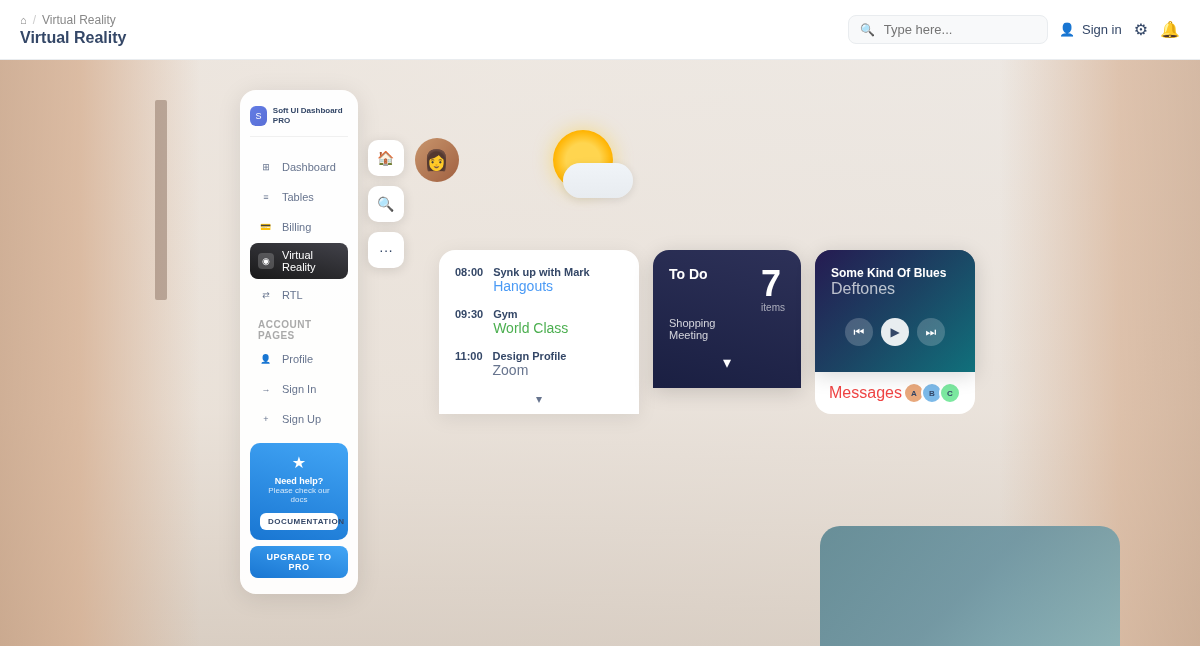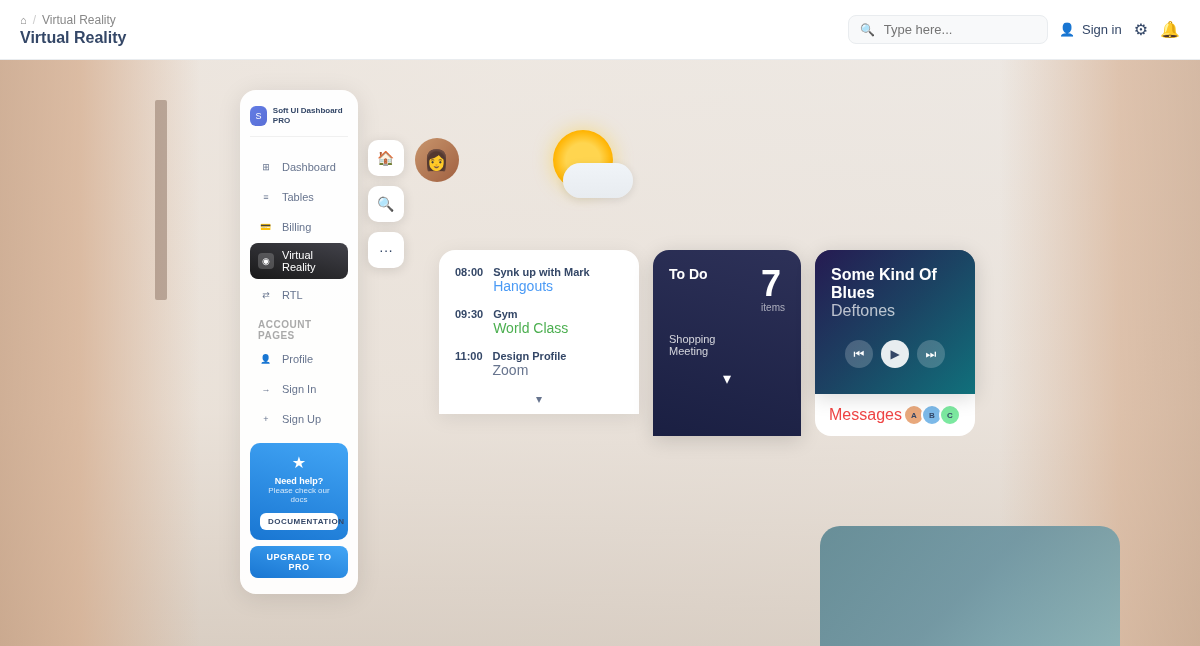--- a/index.html
+++ b/index.html
@@ -293,21 +293,21 @@
     .schedule-more {
       display: flex;
       justify-content: center;
       margin-top: 4px;
     }
     .schedule-chevron { color: #67748e; font-size: 12px; cursor: pointer; }
     .todo-header { display: flex; justify-content: space-between; align-items: flex-start; }
     .todo-title { font-size: 14px; font-weight: 600; }
     .todo-count { font-size: 36px; font-weight: 700; line-height: 1; }
     .todo-items-label { font-size: 10px; color: rgba(255,255,255,0.6); }
-    .todo-tags { margin-top: 20px; }
+    .todo-tags { margin-top: 4px; }
     .todo-tag { font-size: 11px; font-weight: 500; color: rgba(255,255,255,0.8); }
     .todo-chevron {
       display: flex;
       justify-content: center;
       margin-top: 12px;
       cursor: pointer;
     }
     .emails-label { font-size: 12px; color: #344767; font-weight: 500; }
     .emails-check { font-size: 11px; color: #4a9af5; cursor: pointer; font-weight: 600; }
 
@@ -323,21 +323,21 @@
       width: 200px;
       box-shadow: 0 4px 20px rgba(0,0,0,0.08);
     }
     .music-bg-art {
       position: absolute;
       inset: 0;
       background: linear-gradient(135deg, #2d1b69 0%, #11998e 100%);
       opacity: 0.6;
     }
     .music-card-inner { position: relative; z-index: 2; }
-    .music-title { font-size: 16px; font-weight: 700; color: white; }
+    .music-title { font-size: 12px; font-weight: 700; color: white; }
     .music-artist { font-size: 16px; color: rgba(255,255,255,0.7); margin-bottom: 20px; }
     .music-controls {
       display: flex;
       gap: 8px;
       justify-content: center;
       margin-bottom: 10px;
     }
     .music-btn {
       width: 28px;
       height: 28px;
@@ -381,21 +381,21 @@
       font-size: 8px;
       font-weight: 600;
       color: #344767;
       overflow: hidden;
     }
     .msg-avatar:first-child { margin-left: 0; }
 
     
     .todo-wrapper {
       display: flex;
-      flex-direction: row;
+      flex-direction: column;
     }
     .todo-card-top {
       background: linear-gradient(195deg, #2d3158, #1a1f42);
       border-radius: 16px 16px 0 0;
       padding: 16px;
       width: 148px;
       box-shadow: 0 4px 20px rgba(0,0,0,0.15);
       color: white;
     }
     .emails-bottom {

